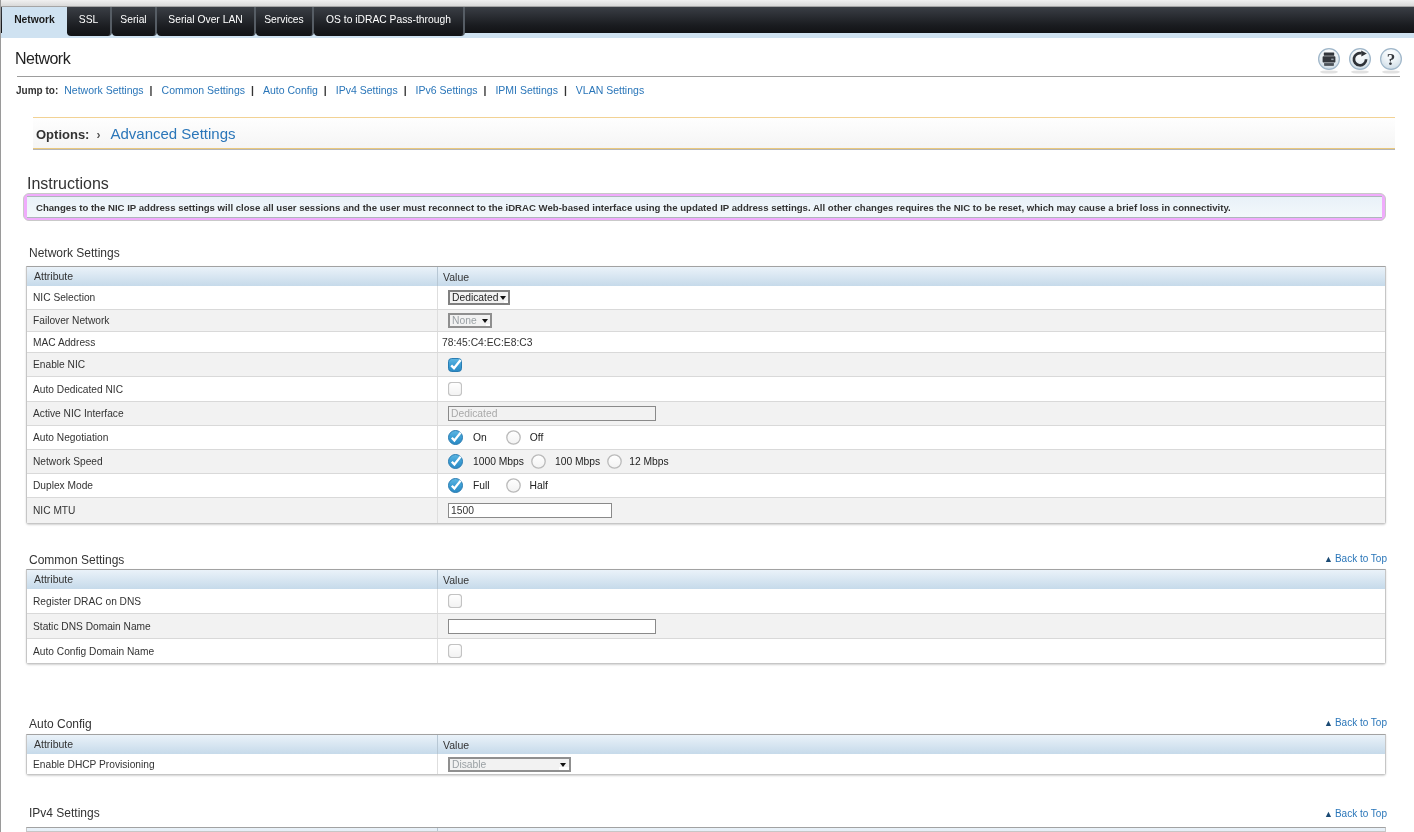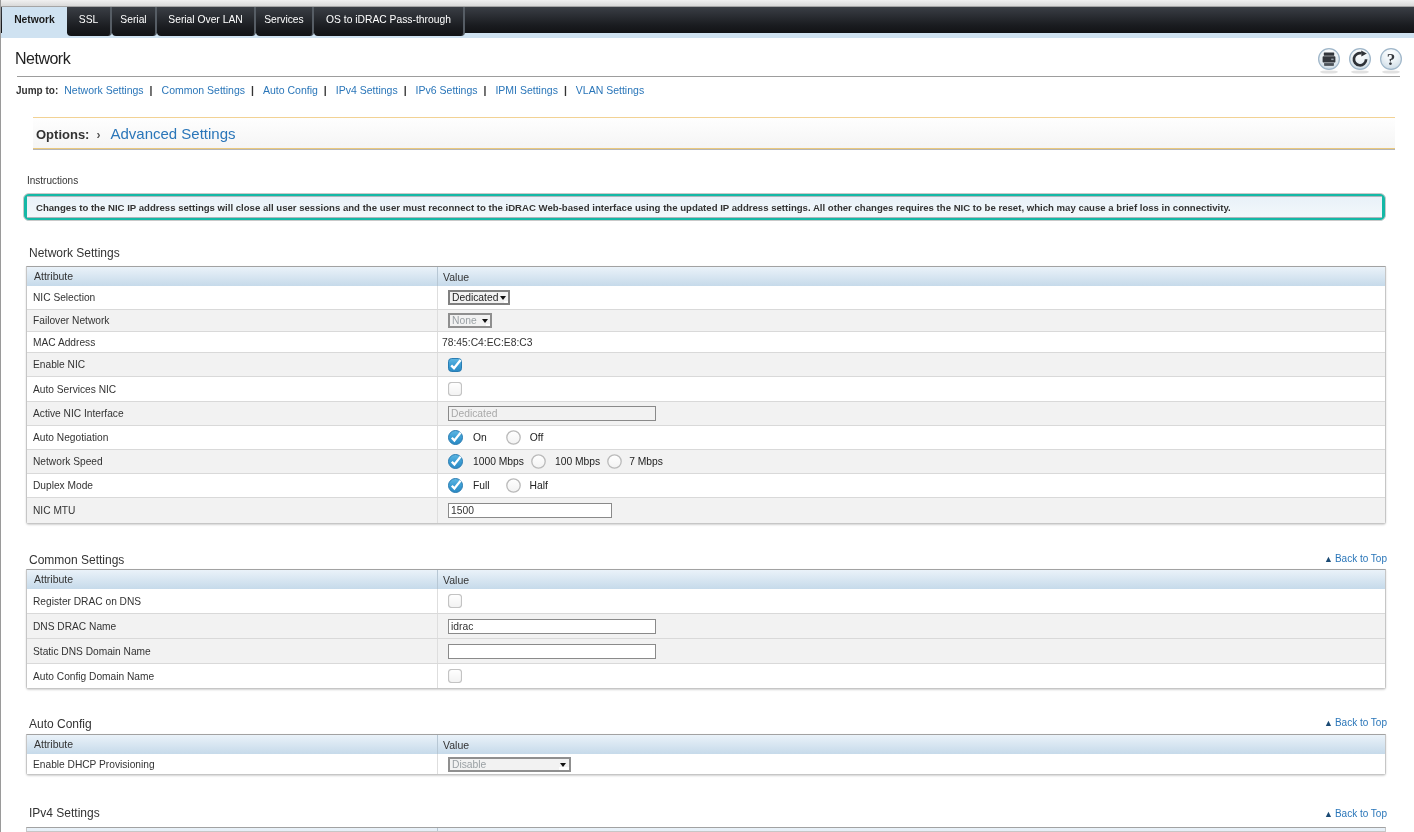--- a/index.html
+++ b/index.html
@@ -42,23 +42,23 @@
 
 .optionsbar { position:absolute; top:117px; left:32px; width:1362px; height:32px;
   border-top:1px solid #f2d294; border-bottom:1px solid #e9c87e;
   box-shadow:0 1px 0 #b5b5b5; background:linear-gradient(#fefefe,#f5f5f5);
   display:flex; align-items:baseline; padding-top:7px; }
 .optionsbar b { font-size:13px; color:#333; margin-left:3px; }
 .optionsbar .chev { color:#555; font-size:12px; font-weight:bold; margin:0 10px 0 7px; }
 .optionsbar a { color:#2a76b9; font-size:15px; text-decoration:none; }
 
 
-.instrlabel { position:absolute; top:175px; left:26px; font-size:10px; color:#333; }
+.instrlabel { position:absolute; top:175px; left:26px; font-size:16px; color:#333; }
 .instrbox { position:absolute; top:193px; left:22px; width:1363px; height:28px;
-  border:1px solid #c9c9c9; border-radius:6px; padding:2px 3px; background:#14b8a6; }
+  border:1px solid #c9c9c9; border-radius:6px; padding:2px 3px; background:#f0abfc; }
 .instrbox .inner { height:100%; border-top:1px solid #aeb6bc; border-bottom:1px solid #aeb6bc;
   background:linear-gradient(#e9f1f8,#f3f8fb); display:flex; align-items:center; }
 .instrbox .inner div { font-size:9.6px; font-weight:bold; color:#333; padding-left:9px; white-space:nowrap; }
 
 
 .secthead { position:absolute; font-size:12px; color:#333; left:28px; }
 .btt { position:absolute; font-size:10px; color:#2a76b9; text-decoration:none; right:27px; }
 .btt .tri { color:#1b4a74; font-size:9px; margin-right:2px; }
 
 
@@ -207,21 +207,21 @@
         <div class="c2">
           <span class="cb">
             <svg width="14" height="14" viewBox="0 0 14 14" style="overflow:visible">
               <rect x="0.5" y="0.5" width="13" height="13" rx="3.2" fill="url(#gblue)" stroke="#2a7cb2"></rect>
               <path d="M3.2 7.3 L6.0 10.2 L12.6 2.0" fill="none" stroke="#ffffff" stroke-width="2.4" stroke-linecap="butt" stroke-linejoin="miter"></path>
             </svg>
           </span>
         </div>
       </div>
     <div class="trow" style="height:25px">
-        <div class="c1">Auto Services NIC</div>
+        <div class="c1">Auto Dedicated NIC</div>
         <div class="c2">
           <span class="cb">
             <svg width="14" height="14" viewBox="0 0 14 14">
               <rect x="0.5" y="0.5" width="13" height="13" rx="3.2" fill="url(#gwhite)" stroke="#c3c3c3" stroke-width="1.2"></rect>
             </svg>
           </span>
         </div>
       </div>
     <div class="trow odd" style="height:24px">
         <div class="c1">Active NIC Interface</div>
@@ -261,21 +261,21 @@
             <svg width="15" height="15" viewBox="0 0 15 15">
               <circle cx="7.5" cy="7.5" r="6.7" fill="url(#gwhite)" stroke="#bababa" stroke-width="1.3"></circle>
             </svg>
           </span>
           <span class="rlabel" style="margin-left:9px">100 Mbps</span>
           <span class="rad" style="margin-left:7px">
             <svg width="15" height="15" viewBox="0 0 15 15">
               <circle cx="7.5" cy="7.5" r="6.7" fill="url(#gwhite)" stroke="#bababa" stroke-width="1.3"></circle>
             </svg>
           </span>
-          <span class="rlabel" style="margin-left:7px">7 Mbps</span>
+          <span class="rlabel" style="margin-left:7px">12 Mbps</span>
         </div>
       </div>
     <div class="trow" style="height:24px">
         <div class="c1">Duplex Mode</div>
         <div class="c2">
           <span class="rad">
             <svg width="15" height="15" viewBox="0 0 15 15" style="overflow:visible">
               <circle cx="7.5" cy="7.5" r="7" fill="url(#gblue)" stroke="#2a7cb2"></circle>
               <path d="M3.8 7.7 L6.4 10.4 L12.6 2.6" fill="none" stroke="#ffffff" stroke-width="2.3" stroke-linecap="butt" stroke-linejoin="miter"></path>
             </svg>
@@ -308,26 +308,20 @@
         <div class="c1">Register DRAC on DNS</div>
         <div class="c2">
           <span class="cb">
             <svg width="14" height="14" viewBox="0 0 14 14">
               <rect x="0.5" y="0.5" width="13" height="13" rx="3.2" fill="url(#gwhite)" stroke="#c3c3c3" stroke-width="1.2"></rect>
             </svg>
           </span>
         </div>
       </div>
     <div class="trow odd" style="height:25px">
-        <div class="c1">DNS DRAC Name</div>
-        <div class="c2">
-          <span class="txtin" style="width:208px">idrac</span>
-        </div>
-      </div>
-    <div class="trow odd" style="height:25px">
         <div class="c1">Static DNS Domain Name</div>
         <div class="c2">
           <span class="txtin" style="width:208px"></span>
         </div>
       </div>
     <div class="trow" style="height:25px">
         <div class="c1">Auto Config Domain Name</div>
         <div class="c2">
           <span class="cb">
             <svg width="14" height="14" viewBox="0 0 14 14">

